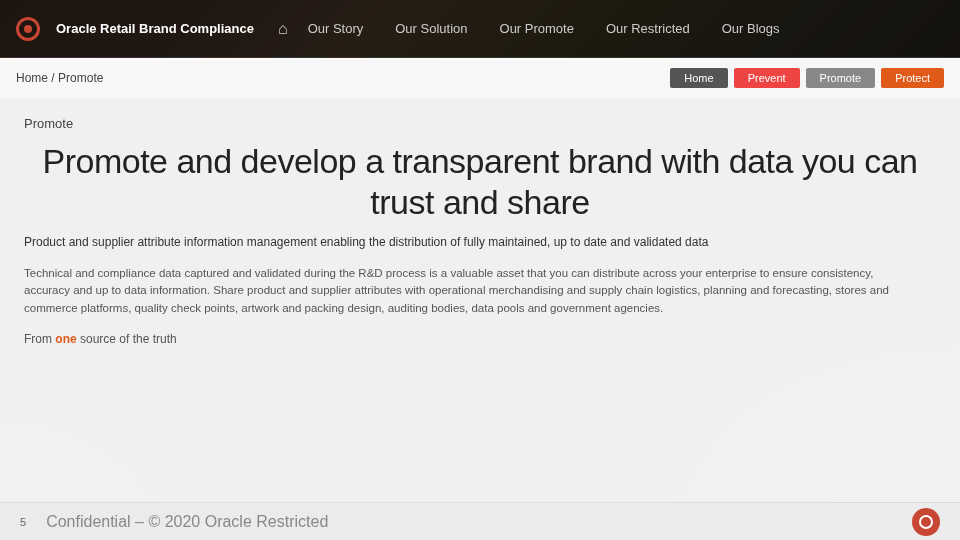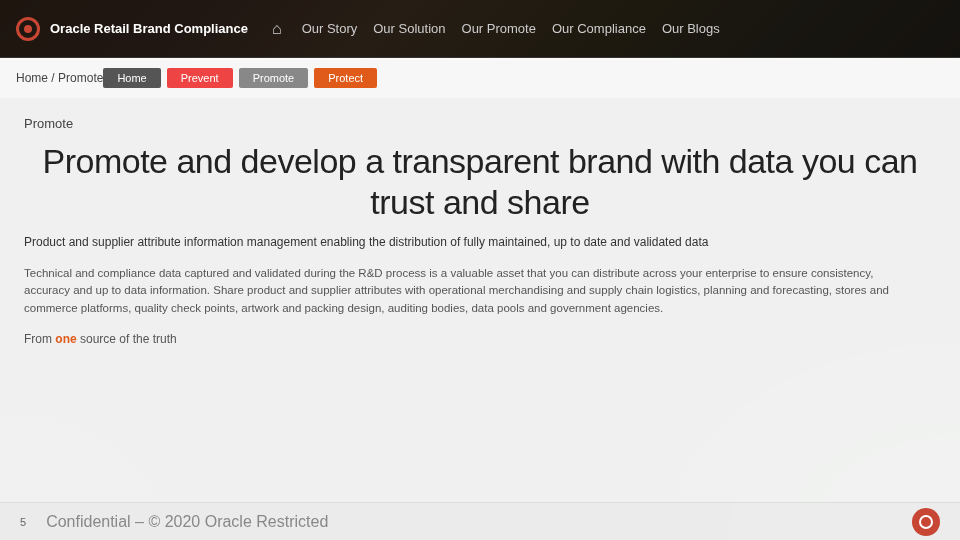--- a/index.html
+++ b/index.html
@@ -57,21 +57,21 @@
       display: flex;
       align-items: center;
       padding: 0 16px;
       border-bottom: 1px solid #333;
       flex-shrink: 0;
     }
 
     .navbar-brand {
       display: flex;
       align-items: center;
-      gap: 10px;
+      gap: 16px;
       margin-right: 24px;
     }
 
     .oracle-logo {
       width: 24px;
       height: 24px;
       border-radius: 50%;
       border: 3px solid #c74634;
       display: flex;
       align-items: center;
@@ -96,40 +96,40 @@
     .home-icon {
       margin-right: 20px;
       color: #cccccc;
       font-size: 16px;
       cursor: pointer;
     }
 
     .nav-links {
       display: flex;
       align-items: flex-start;
-      gap: 16px;
+      gap: 32px;
       flex: 1;
     }
 
     .nav-link {
       font-size: 13px;
       color: #cccccc;
       cursor: pointer;
       white-space: nowrap;
       text-decoration: none;
     }
 
     
     .breadcrumb-row {
       height: 40px;
       background: rgba(255,255,255,0.97);
       display: flex;
       align-items: center;
       padding: 0 16px;
-      justify-content: flex-start;
+      justify-content: space-between;
       flex-shrink: 0;
     }
 
     .breadcrumb-text {
       font-size: 12px;
       color: #444;
     }
 
     .action-buttons {
       display: flex;
@@ -281,21 +281,21 @@
       <div class="oracle-logo">
         <div class="oracle-logo-inner"></div>
       </div>
       <span class="brand-title">Oracle Retail Brand Compliance</span>
     </div>
     <span class="home-icon">⌂</span>
     <div class="nav-links">
       <a class="nav-link">Our Story</a>
       <a class="nav-link">Our Solution</a>
       <a class="nav-link">Our Promote</a>
-      <a class="nav-link">Our Compliance</a>
+      <a class="nav-link">Our Restricted</a>
       <a class="nav-link">Our Blogs</a>
     </div>
   </nav>
 
   <div class="breadcrumb-row">
     <div class="breadcrumb-text">
       <span>Home</span><span> / </span><span>Promote</span>
     </div>
     <div class="action-buttons">
       <button class="action-btn btn-home">Home</button>

